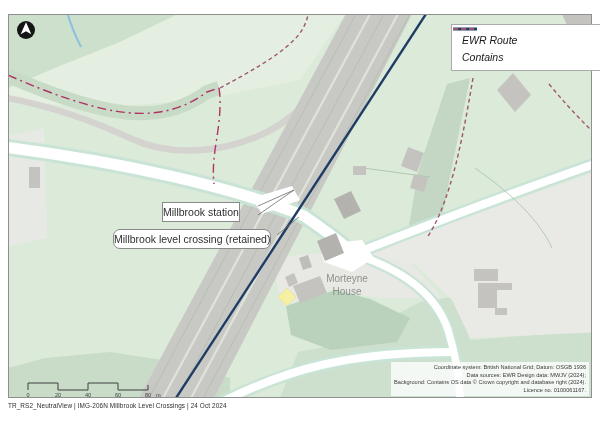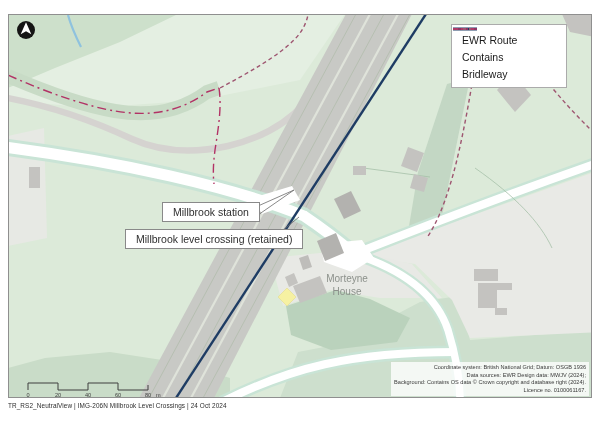--- a/index.html
+++ b/index.html
@@ -1,23 +1,23 @@
 <!DOCTYPE html>
 <html><head>
 <meta charset="utf-8">
 <style>
   html,body{margin:0;padding:0;background:#ffffff;}
   body{width:600px;height:423px;position:relative;font-family:"Liberation Sans",sans-serif;overflow:hidden;}
   .page{position:absolute;inset:0;background:#fff;}
   .map-frame{position:absolute;left:8px;top:14px;width:584px;height:384px;border:1px solid #8f8f8f;box-sizing:border-box;background:#dcead9;}
   .map-frame svg{position:absolute;left:0;top:0;}
-  .callout{position:absolute;background:#ffffff;border:1px solid #898989;color:#2f2f2f;font-size:10.5px;line-height:14px;padding:2px 10px;white-space:nowrap;}
+  .callout{position:absolute;background:#ffffff;border:1px solid #898989;color:#2f2f2f;font-size:10.5px;line-height:14px;padding:2px 0;white-space:nowrap;}
   .callout.station{left:161px;top:201px;}
   .callout.crossing{left:112px;top:228px;}
-  .legend{position:absolute;left:450px;top:23px;width:116px;background:#ffffff;border:1px solid #ababab;padding:6px 0 5px 10px;box-sizing:border-box;}
+  .legend{position:absolute;left:450px;top:23px;width:150px;background:#ffffff;border:1px solid #ababab;padding:6px 0 5px 10px;box-sizing:border-box;font-style:italic;}
   .legend-row{display:flex;align-items:center;height:17px;}
   .legend-row svg{flex:0 0 auto;margin-right:7px;}
   .legend-label{font-size:10.5px;color:#1a1a1a;}
   .attribution{position:absolute;right:9px;top:361px;text-align:right;font-size:5.6px;line-height:7.6px;color:#3a3a3a;background:rgba(255,255,255,0.78);padding:2px 3px;}
   .caption{position:absolute;left:8px;top:402px;font-size:6.4px;color:#2d2d2d;letter-spacing:.1px;}
 </style>
 </head>
 <body>
 
 <div class="page">
@@ -124,43 +124,37 @@
           <text x="118" y="396.5">60</text>
           <text x="148" y="396.5">80</text>
           <text x="156" y="396.5" text-anchor="start">m</text>
         </g>
       </g>
     </svg>
 
     <div class="callout station" style="left:153px;top:187px;">
       <span>Millbrook station</span>
     </div>
-    <div class="callout crossing" style="left:116px;top:214px;">
+    <div class="callout crossing" style="left:104px;top:214px;border-radius:7px;">
       <span>Millbrook level crossing (retained)</span>
     </div>
 
     <div class="legend" style="left:442px;top:9px;">
       <div class="legend-row">
         <svg width="26" height="8">
           <line x1="1" y1="4" x2="25" y2="4" stroke="#1e3c64" stroke-width="3"></line>
         </svg>
         <span class="legend-label">EWR Route</span>
       </div>
       <div class="legend-row">
         <svg width="26" height="8">
           <line x1="1" y1="4" x2="25" y2="4" stroke="#9e5570" stroke-width="2" stroke-dasharray="5 3"></line>
         </svg>
         <span class="legend-label">Contains</span>
       </div>
-      <div class="legend-row">
-        <svg width="26" height="8">
-          <line x1="1" y1="4" x2="25" y2="4" stroke="#b23265" stroke-width="1.6" stroke-dasharray="10 3 2 3"></line>
-        </svg>
-        <span class="legend-label">Bridleway</span>
-      </div>
     </div>
 
     <div class="attribution" style="right:2px;top:347px;">
       <div>Coordinate system: British National Grid; Datum: OSGB 1936</div>
       <div>Data sources: EWR Design data: MWJV (2024);</div>
       <div>Background: Contains OS data © Crown copyright and database right (2024).</div>
       <div>Licence no. 0100061167.</div>
     </div>
   </div>
 

